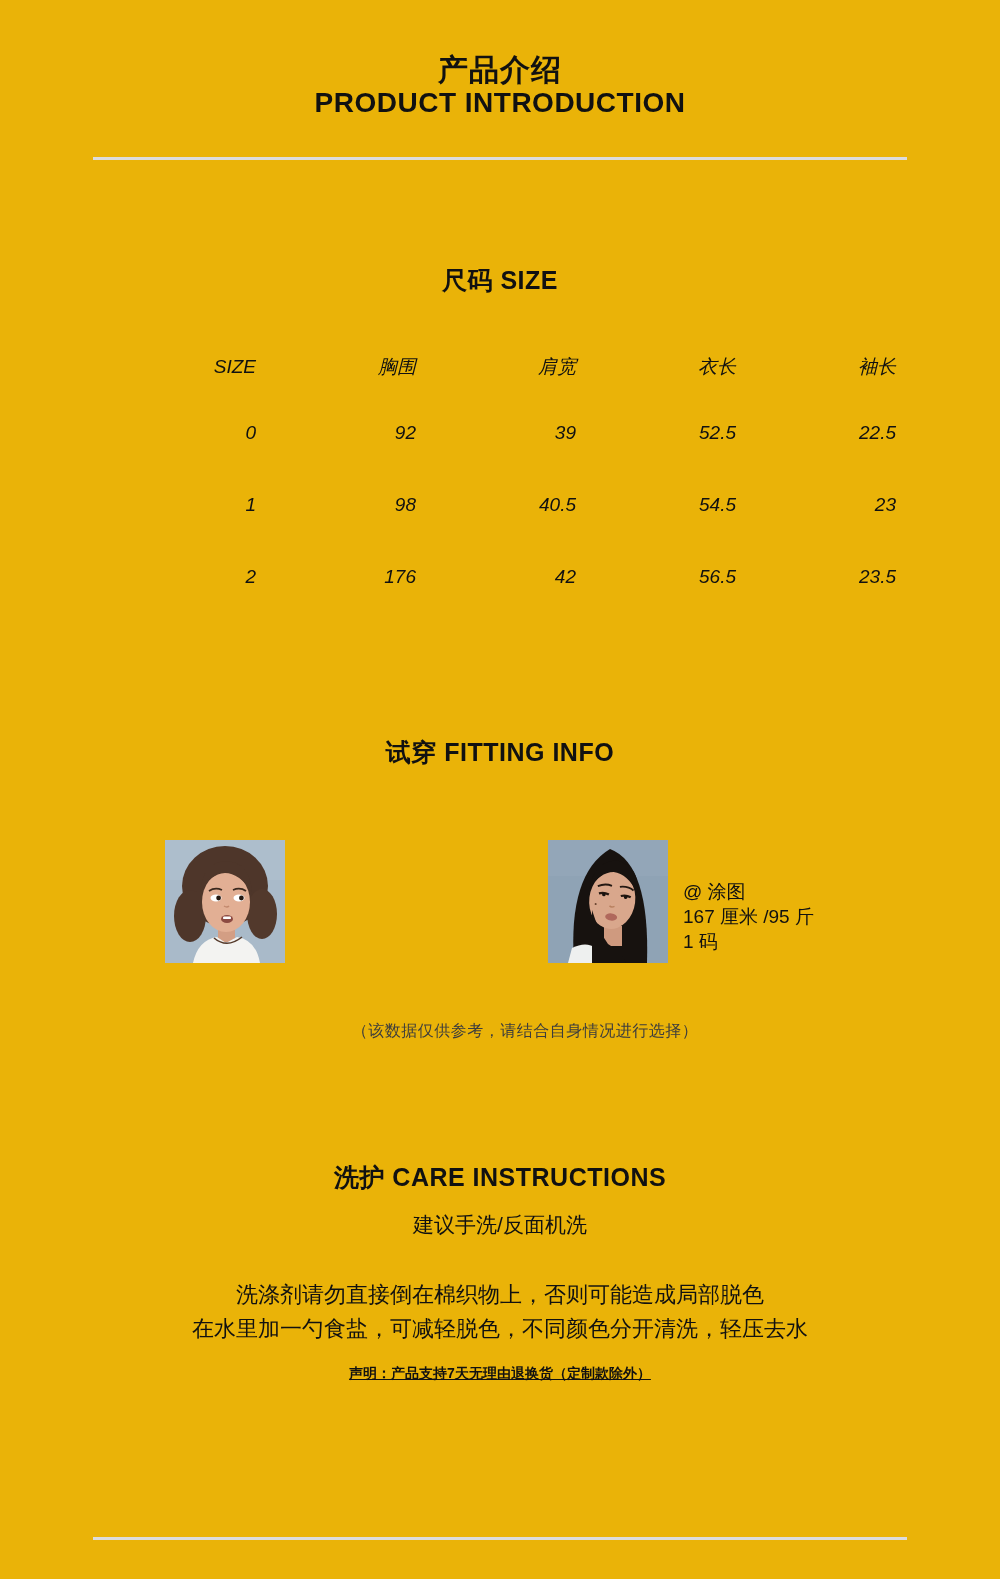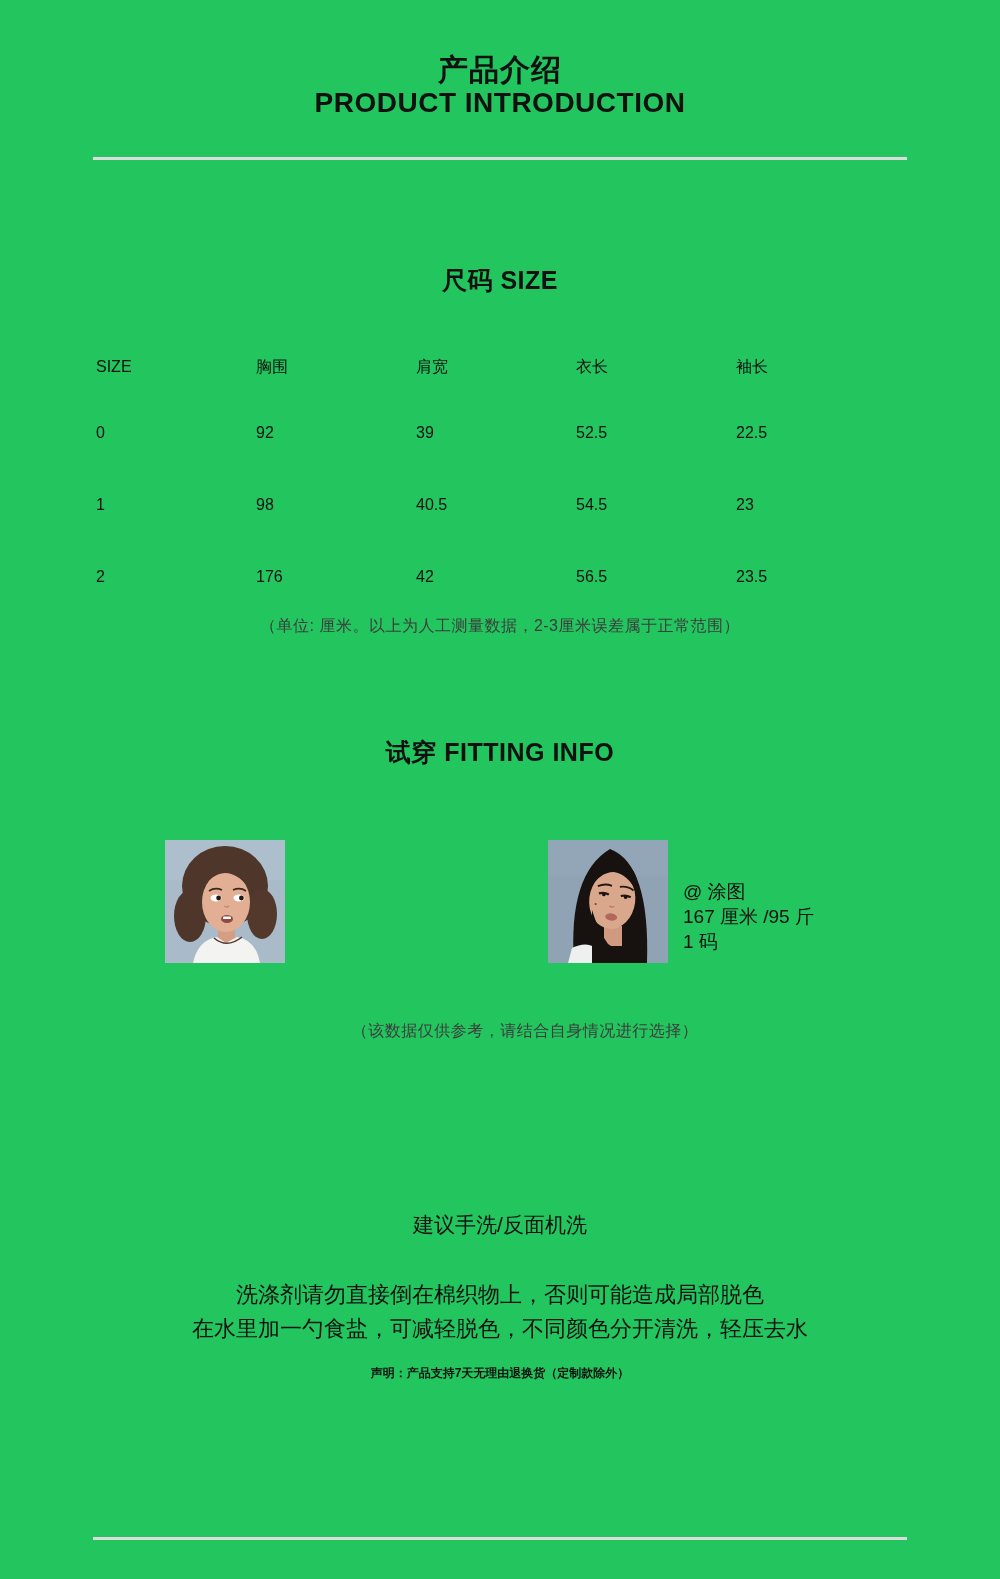--- a/index.html
+++ b/index.html
@@ -1,47 +1,47 @@
 <!DOCTYPE html>
 <html><head>
 <meta charset="utf-8">
 <style>
   html,body{margin:0;padding:0;background:#ffffff;}
   body{font-family:"Liberation Sans","DejaVu Sans",sans-serif;color:#111;}
-  .page{position:relative;width:1000px;height:1579px;background:#22c55e;overflow:hidden;margin:0 auto;}
+  .page{position:relative;width:1000px;height:1579px;background:#eab308;overflow:hidden;margin:0 auto;}
   .abs{position:absolute;}
   .center{left:0;width:1000px;text-align:center;}
   .title-zh{top:50px;font-size:30px;font-weight:700;letter-spacing:1px;}
   .title-en{top:87px;font-size:28px;font-weight:700;letter-spacing:.5px;}
   .divider{left:93px;width:814px;height:3px;background:#dcdcdc;}
   .divider-top{top:157px;}
   .divider-bottom{top:1537px;}
   .section-heading{font-size:25px;font-weight:700;letter-spacing:.5px;}
   .size-heading{top:264px;}
   .t-row{left:96px;width:800px;display:flex;}
-  .t-cell{width:160px;text-align:left;font-size:16px;line-height:30px;}
+  .t-cell{width:160px;text-align:right;font-size:19px;line-height:30px;font-style:italic;}
   .t-head{top:352px;}
   .t-r0{top:418px;}
   .t-r1{top:490px;}
   .t-r2{top:562px;}
   .note{font-size:16px;color:#3d3d3d;letter-spacing:.5px;}
   .size-note{top:616px;}
   .fit-heading{top:736px;}
   .photo{top:840px;width:120px;height:123px;overflow:hidden;}
   .photo-1{left:165px;}
   .photo-2{left:548px;}
   .fit-text{top:879px;font-size:19px;line-height:25px;}
   .fit-text-1{left:300px;}
   .fit-text-2{left:683px;}
   .fit-note{top:1021px;padding-left:25px;}
   .care-heading{top:1161px;}
   .care-line1{top:1211px;font-size:21px;}
   .care-line2{top:1264px;font-size:22px;margin-top:16px;}
   .care-line3{top:1314px;font-size:22px;}
-  .care-disclaimer{top:1365px;font-size:12px;font-weight:700;}
+  .care-disclaimer{top:1365px;font-size:14px;font-weight:700;text-decoration:underline;}
 </style>
 </head>
 <body>
 
 <div class="page">
 
   <div class="abs center title-zh">产品介绍</div>
   <div class="abs center title-en">PRODUCT INTRODUCTION</div>
   <div class="abs divider divider-top"></div>
 
@@ -69,21 +69,20 @@
     <div class="t-cell">23</div>
   </div>
   <div class="abs t-row t-r2">
     <div class="t-cell">2</div>
     <div class="t-cell">176</div>
     <div class="t-cell">42</div>
     <div class="t-cell">56.5</div>
     <div class="t-cell">23.5</div>
   </div>
 
-  <div class="abs center note size-note">（单位: 厘米。以上为人工测量数据，2-3厘米误差属于正常范围）</div>
 
   <div class="abs center section-heading fit-heading">试穿 FITTING INFO</div>
 
   <div class="abs photo photo-1">
     <svg width="120" height="123" viewBox="0 0 120 123" xmlns="http://www.w3.org/2000/svg">
       <rect x="0" y="0" width="120" height="123" fill="#a9bac9"></rect>
       <rect x="0" y="0" width="120" height="40" fill="#b2c2d0" opacity="0.5"></rect>
       <ellipse cx="60" cy="46" rx="43" ry="40" fill="#4e362a"></ellipse>
       <ellipse cx="25" cy="76" rx="16" ry="26" fill="#4e362a"></ellipse>
       <ellipse cx="97" cy="74" rx="15" ry="25" fill="#52392c"></ellipse>
@@ -128,20 +127,21 @@
     </svg>
   </div>
   <div class="abs fit-text fit-text-2">
     <div>@ 涂图</div>
     <div>167 厘米 /95 斤</div>
     <div>1 码</div>
   </div>
 
   <div class="abs center note fit-note">（该数据仅供参考，请结合自身情况进行选择）</div>
 
+  <div class="abs center section-heading care-heading">洗护 CARE INSTRUCTIONS</div>
   <div class="abs center care-line1">建议手洗/反面机洗</div>
   <div class="abs center care-line2">洗涤剂请勿直接倒在棉织物上，否则可能造成局部脱色</div>
   <div class="abs center care-line3">在水里加一勺食盐，可减轻脱色，不同颜色分开清洗，轻压去水</div>
   <div class="abs center care-disclaimer">声明：产品支持7天无理由退换货（定制款除外）</div>
 
   <div class="abs divider divider-bottom"></div>
 
 </div>
 
 </body></html>

